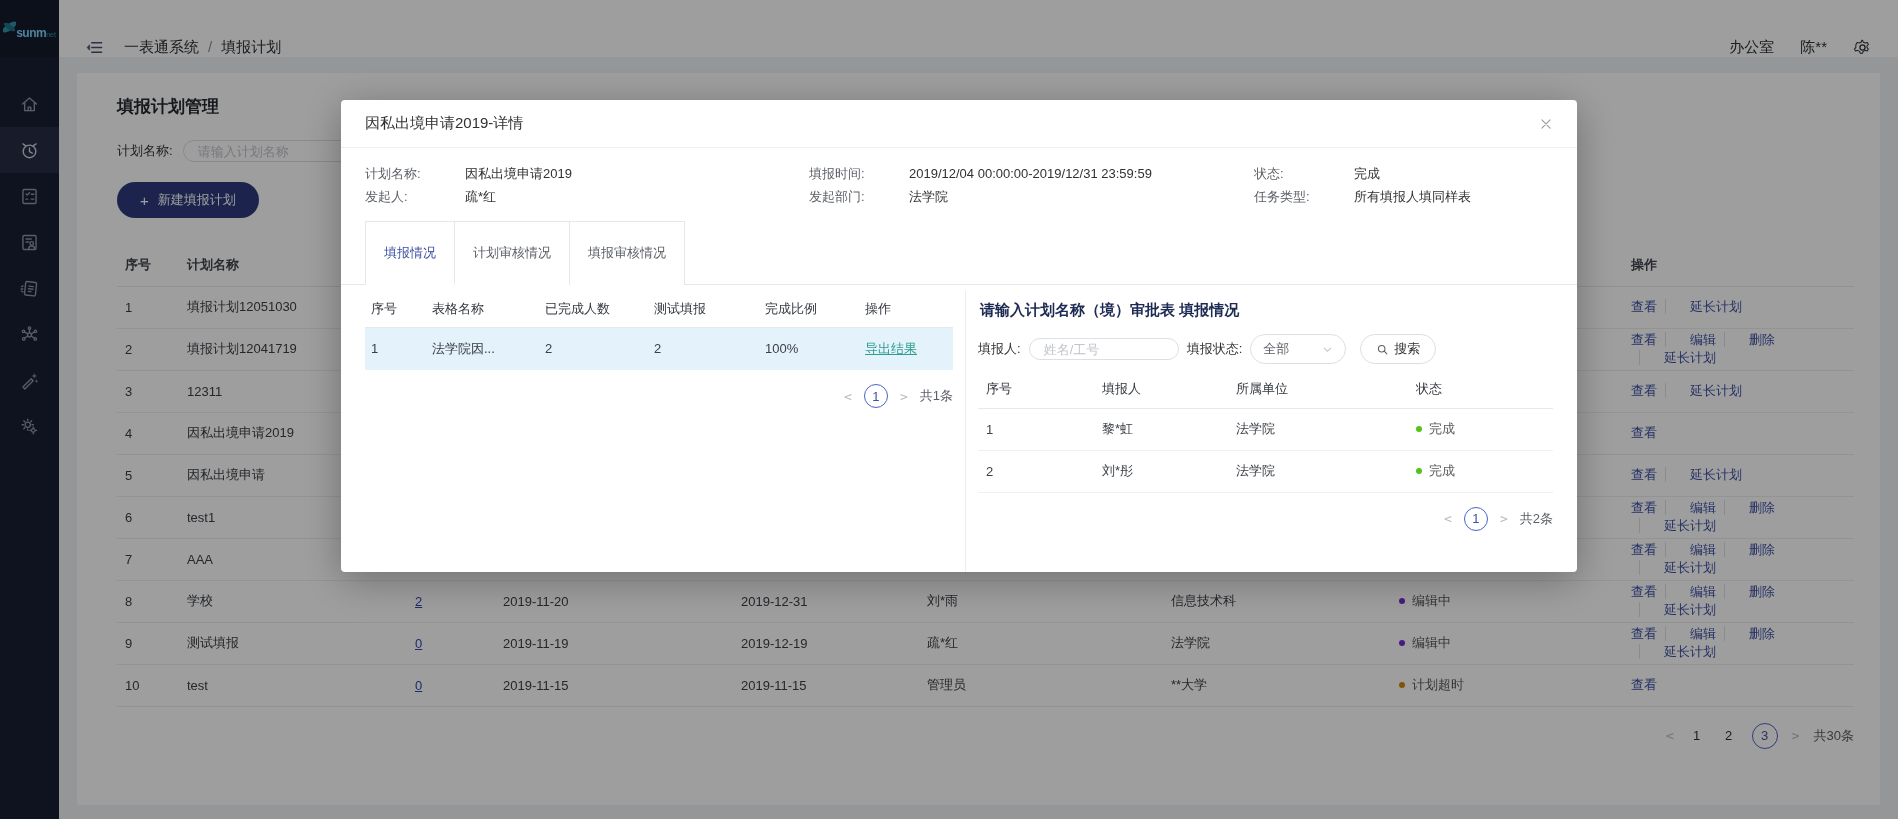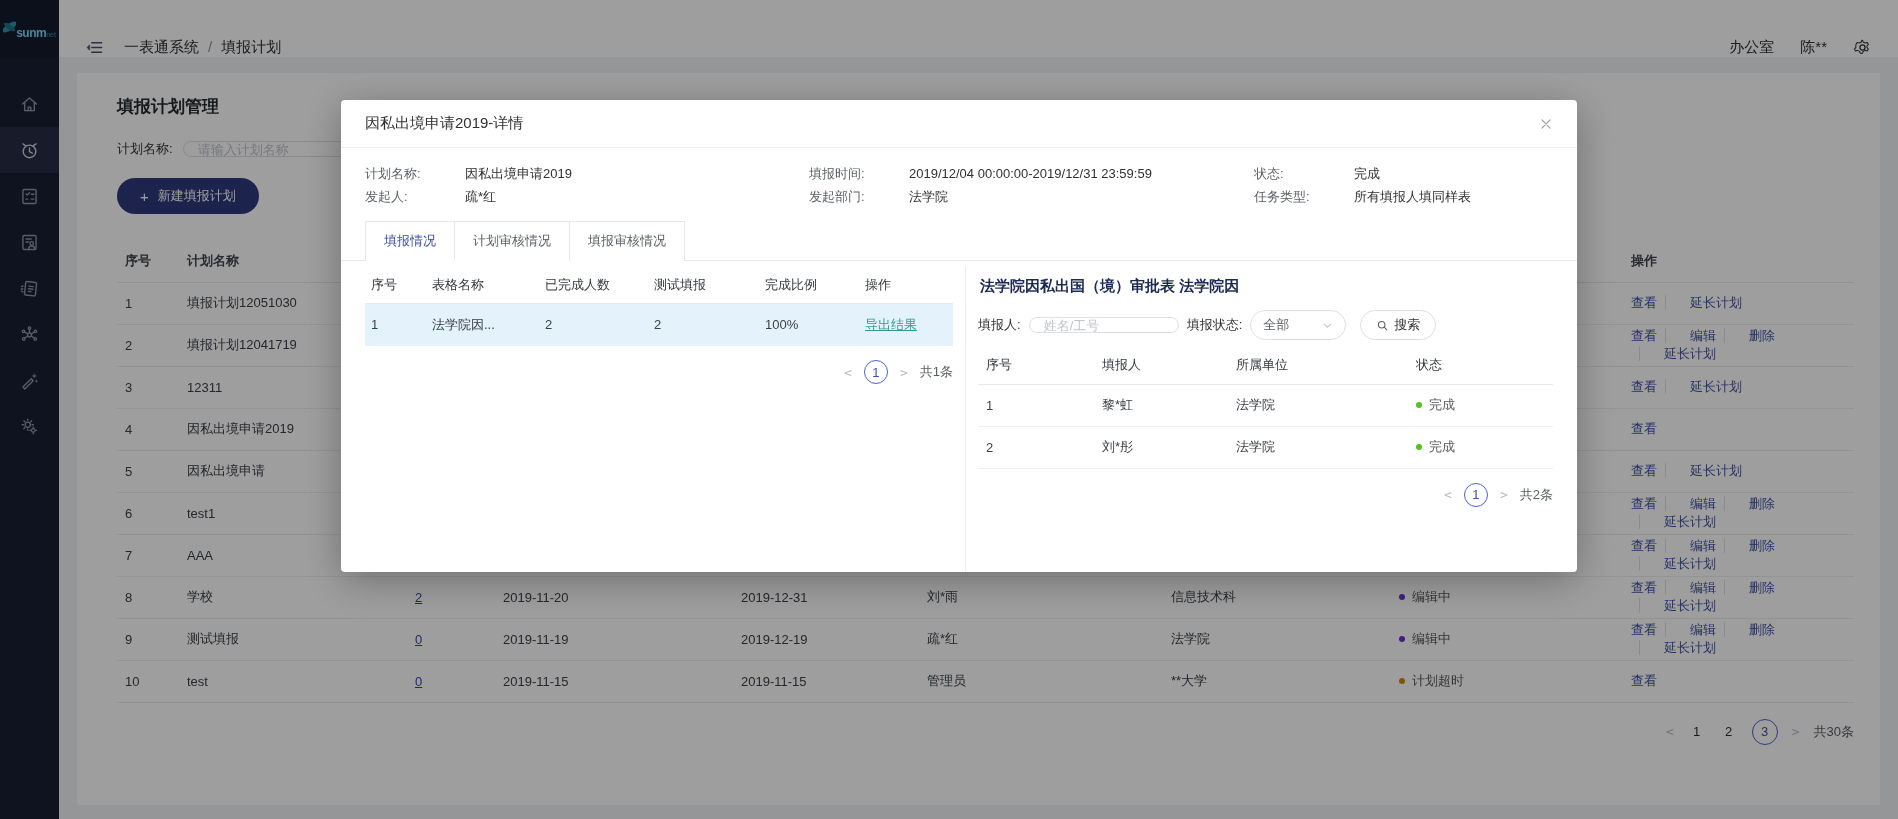--- a/index.html
+++ b/index.html
@@ -31,21 +31,21 @@
   .topbar-right { display:flex; align-items:center; gap:26px; font-size:15px; color:#303133; }
   .gear-btn { display:flex; color:#303133; cursor:pointer; }
   .gear-btn svg { width:19px; height:19px; }
 
   .content { flex:1; padding:16px 18px 14px 18px; min-height:0; }
   .card { background:#fff; border-radius:2px; height:100%; padding:22px 26px 16px 40px; }
 
   .page-title { font-size:17px; font-weight:bold; color:#24292f; margin-bottom:22px; }
   .filter-row { display:flex; align-items:center; margin-bottom:20px; color:#303133; }
   .filter-row label { margin-right:10px; font-size:13px; }
-  .pill-input { height:16px; border:1px solid #dcdfe6; border-radius:15px; padding:0 14px; font-size:13px; color:#303133; outline:none; background:#fff; font-family:inherit; }
+  .pill-input { height:22px; border:1px solid #dcdfe6; border-radius:15px; padding:0 14px; font-size:13px; color:#303133; outline:none; background:#fff; font-family:inherit; }
   .pill-input::placeholder { color:#c0c4cc; }
   .plan-filter-input { width:212px; }
 
   .create-btn { display:inline-flex; align-items:center; gap:9px; height:36px; padding:0 23px; background:#2e3b7f; color:#fff; border:none; border-radius:18px; font-size:13px; cursor:pointer; margin-bottom:26px; font-family:inherit; }
   .create-btn .plus { font-size:15px; line-height:1; }
 
   
   table { border-collapse:collapse; width:100%; table-layout:fixed; }
   .plan-table th { text-align:left; font-weight:600; color:#40454d; font-size:13px; height:42px; border-bottom:1px solid #e8e8e8; padding:0 8px; }
   .plan-table td { height:42px; border-bottom:1px solid #ededed; padding:0 8px; color:#3c4047; font-size:13px; }
@@ -74,21 +74,21 @@
   .close-btn { color:#9a9da3; cursor:pointer; display:flex; }
   .close-btn svg { width:14px; height:14px; }
 
   .modal-info { display:grid; grid-template-columns:444px 445px 1fr; padding:16px 24px 0 24px; row-gap:0; }
   .info-col { display:flex; flex-direction:column; gap:3px; }
   .info-line { display:flex; line-height:20px; font-size:13px; }
   .info-label { width:100px; color:#5c6066; flex:none; }
   .info-value { color:#303133; }
 
   .tabs { display:flex; padding:14px 24px 0 24px; border-bottom:1px solid #e4e7ed; }
-  .tab { padding:10px 18px; border:1px solid #e4e7ed; border-bottom:none; background:#fff; color:#5c6066; font-size:13px; cursor:pointer; margin-bottom:-1px; }
+  .tab { padding:22px 18px; border:1px solid #e4e7ed; border-bottom:none; background:#fff; color:#5c6066; font-size:13px; cursor:pointer; margin-bottom:-1px; }
   .tab + .tab { border-left:none; }
   .tab.active { color:#3f51a3; font-weight:500; border-bottom:1px solid #fff; }
 
   .modal-body { display:flex; padding:6px 24px 0 24px; flex:1; min-height:0; }
   .pane-left { width:588px; flex:none; }
   .pane-right { flex:1; border-left:1px solid #ececec; margin-left:12px; padding-left:12px; min-width:0; }
 
   .mini-table th { text-align:left; font-weight:500; color:#33373d; font-size:13px; height:36px; border-bottom:1px solid #e8e8e8; padding:0 6px; }
   .mini-table td { height:43px; font-size:13px; color:#3c4047; padding:0 6px; }
   .forms-table .mcol-no{width:61px} .forms-table .mcol-name{width:113px} .forms-table .mcol-done{width:109px} .forms-table .mcol-req{width:111px} .forms-table .mcol-ratio{width:100px} .forms-table .mcol-op{width:auto}
@@ -468,21 +468,21 @@
       </table>
       <div class="mini-pagination">
         <span class="pg-arrow">&lt;</span>
         <span class="pg-num active">1</span>
         <span class="pg-arrow">&gt;</span>
         <span class="pg-total">共1条</span>
       </div>
     </div>
 
     <div class="pane-right">
-      <div class="pane-title">法学院因私出国（境）审批表 法学院因</div>
+      <div class="pane-title">请输入计划名称（境）审批表 填报情况</div>
 
       <div class="detail-filters">
         <label>填报人:</label>
         <input class="pill-input reporter-input" placeholder="姓名/工号" style="">
         <label>填报状态:</label>
         <div class="pill-select">
           <span>全部</span>
           <svg viewBox="0 0 24 24" fill="none" stroke="currentColor" stroke-width="2.2" stroke-linecap="round" stroke-linejoin="round">
               <path d="M5 9l7 7 7-7"></path>
             </svg>

